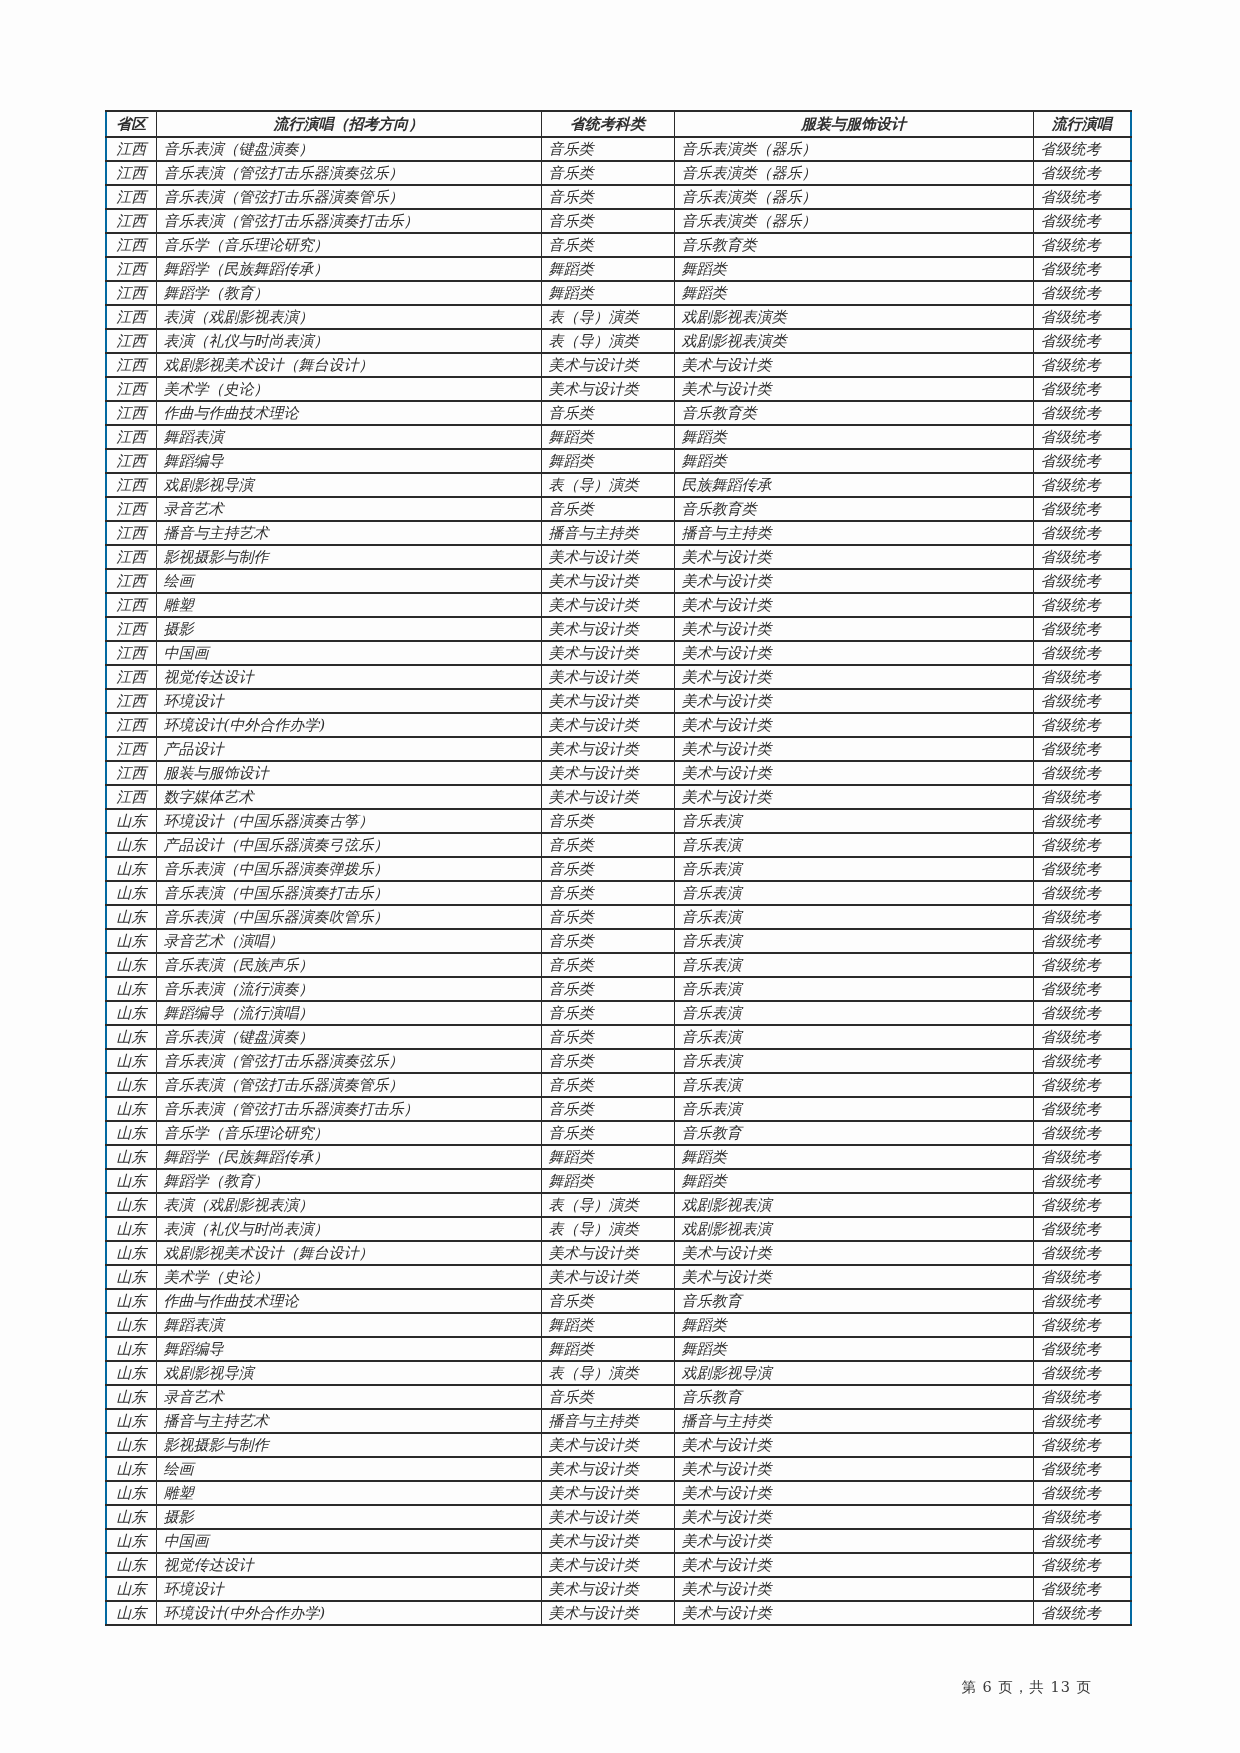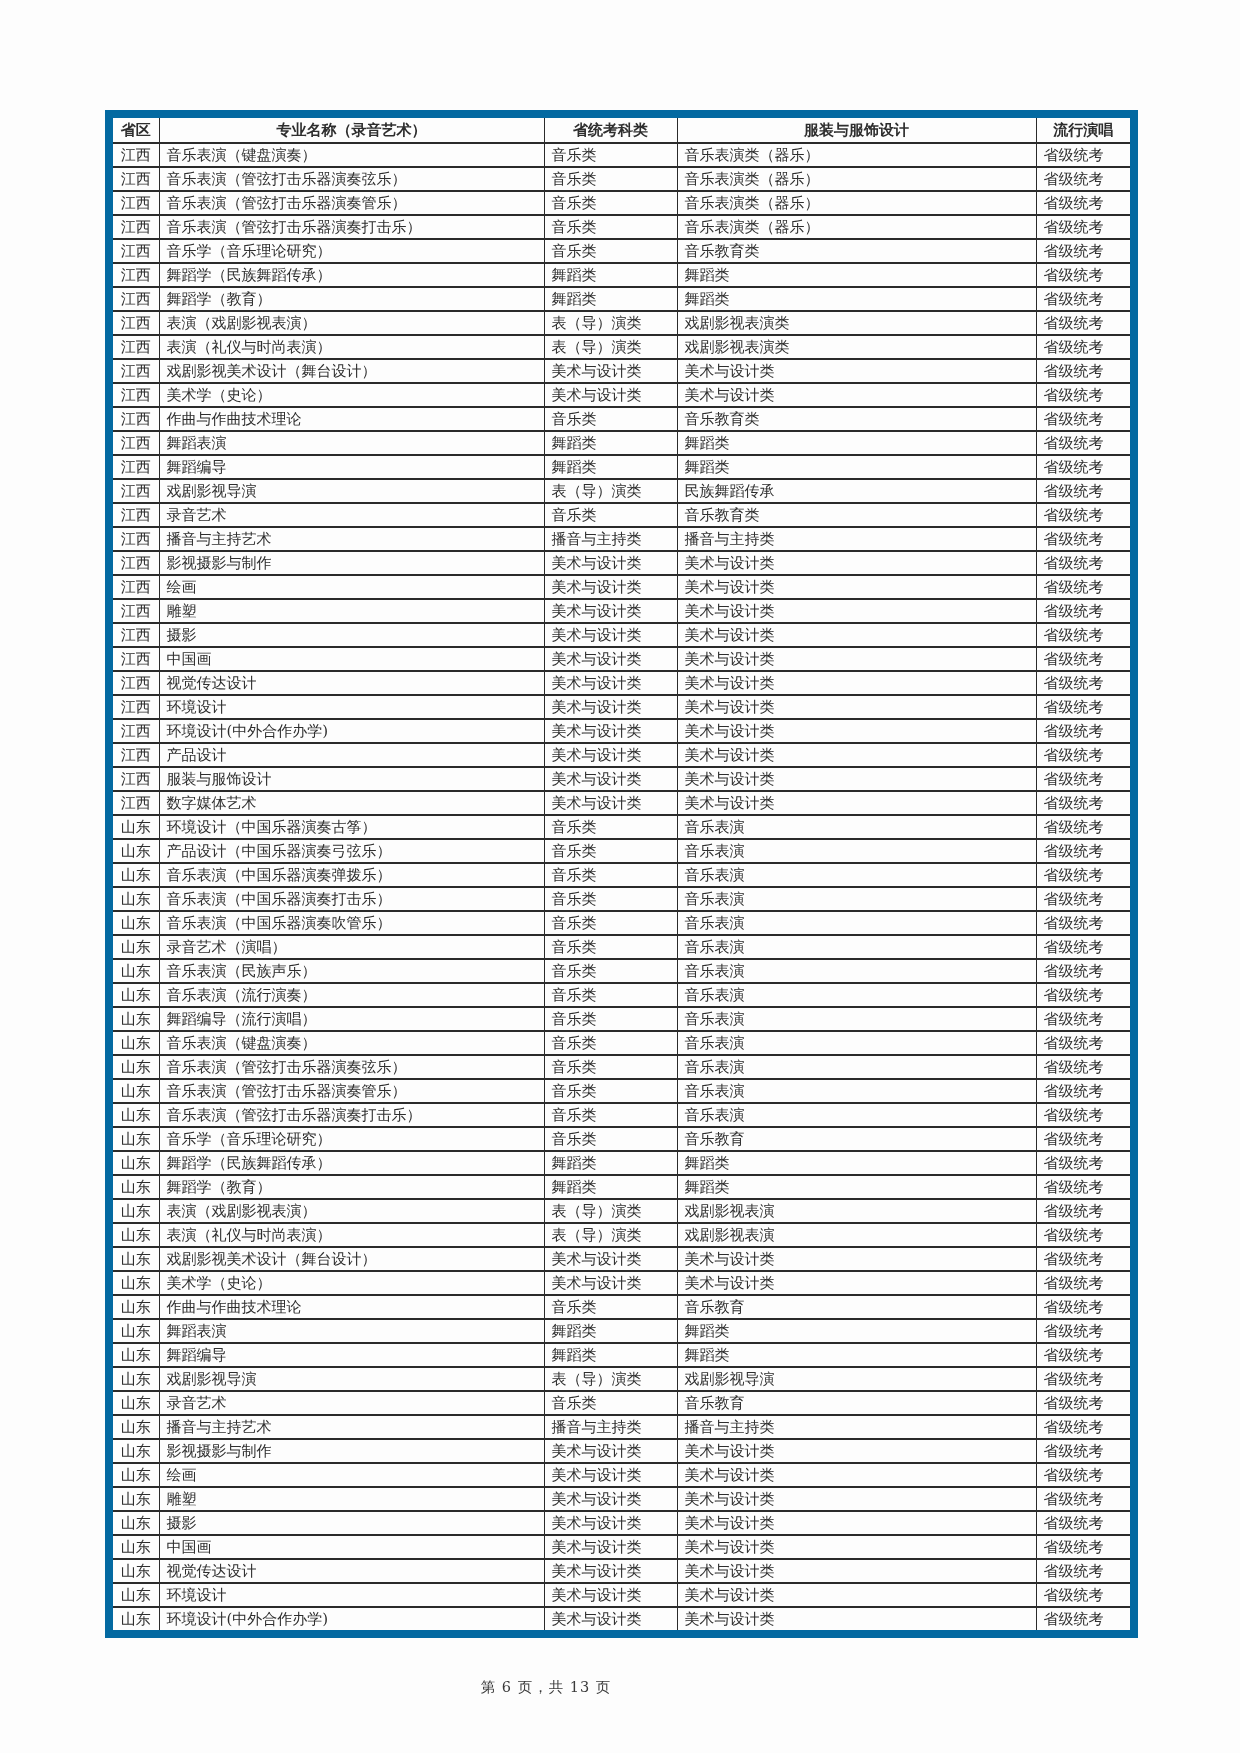--- a/index.html
+++ b/index.html
@@ -46,28 +46,29 @@
     padding: 0 2px;
   }
   table.exam-table td {
     height: 22px;
   }
   table.exam-table td.c0 {
     text-align: center;
     padding: 0 2px;
   }
   table.exam-table {
-    border: 8px solid #0369a1;
+    border: 2px solid #0369a1;
+    font-style: italic;
   }
   .page-footer {
     position: absolute;
     left: 0;
     top: 1678px;
     width: 1092px;
-    text-align: center;
+    text-align: right;
     font-size: 14.5px;
     color: #3a3a3a;
     letter-spacing: 1px;
   }
 </style>
 </head>
 <body>
 
 <div class="page">
 
@@ -75,21 +76,21 @@
     <colgroup>
       <col style="width:50px">
       <col style="width:385px">
       <col style="width:133px">
       <col style="width:359px">
       <col style="width:98px">
     </colgroup>
     <thead>
       <tr>
         <th>省区</th>
-        <th>专业名称（录音艺术）</th>
+        <th>流行演唱（招考方向）</th>
         <th>省统考科类</th>
         <th>服装与服饰设计</th>
         <th>流行演唱</th>
       </tr>
     </thead>
     <tbody>
         <tr>
           <td class="c0">江西</td>
           <td class="c1">音乐表演（键盘演奏）</td>
           <td class="c2">音乐类</td>

